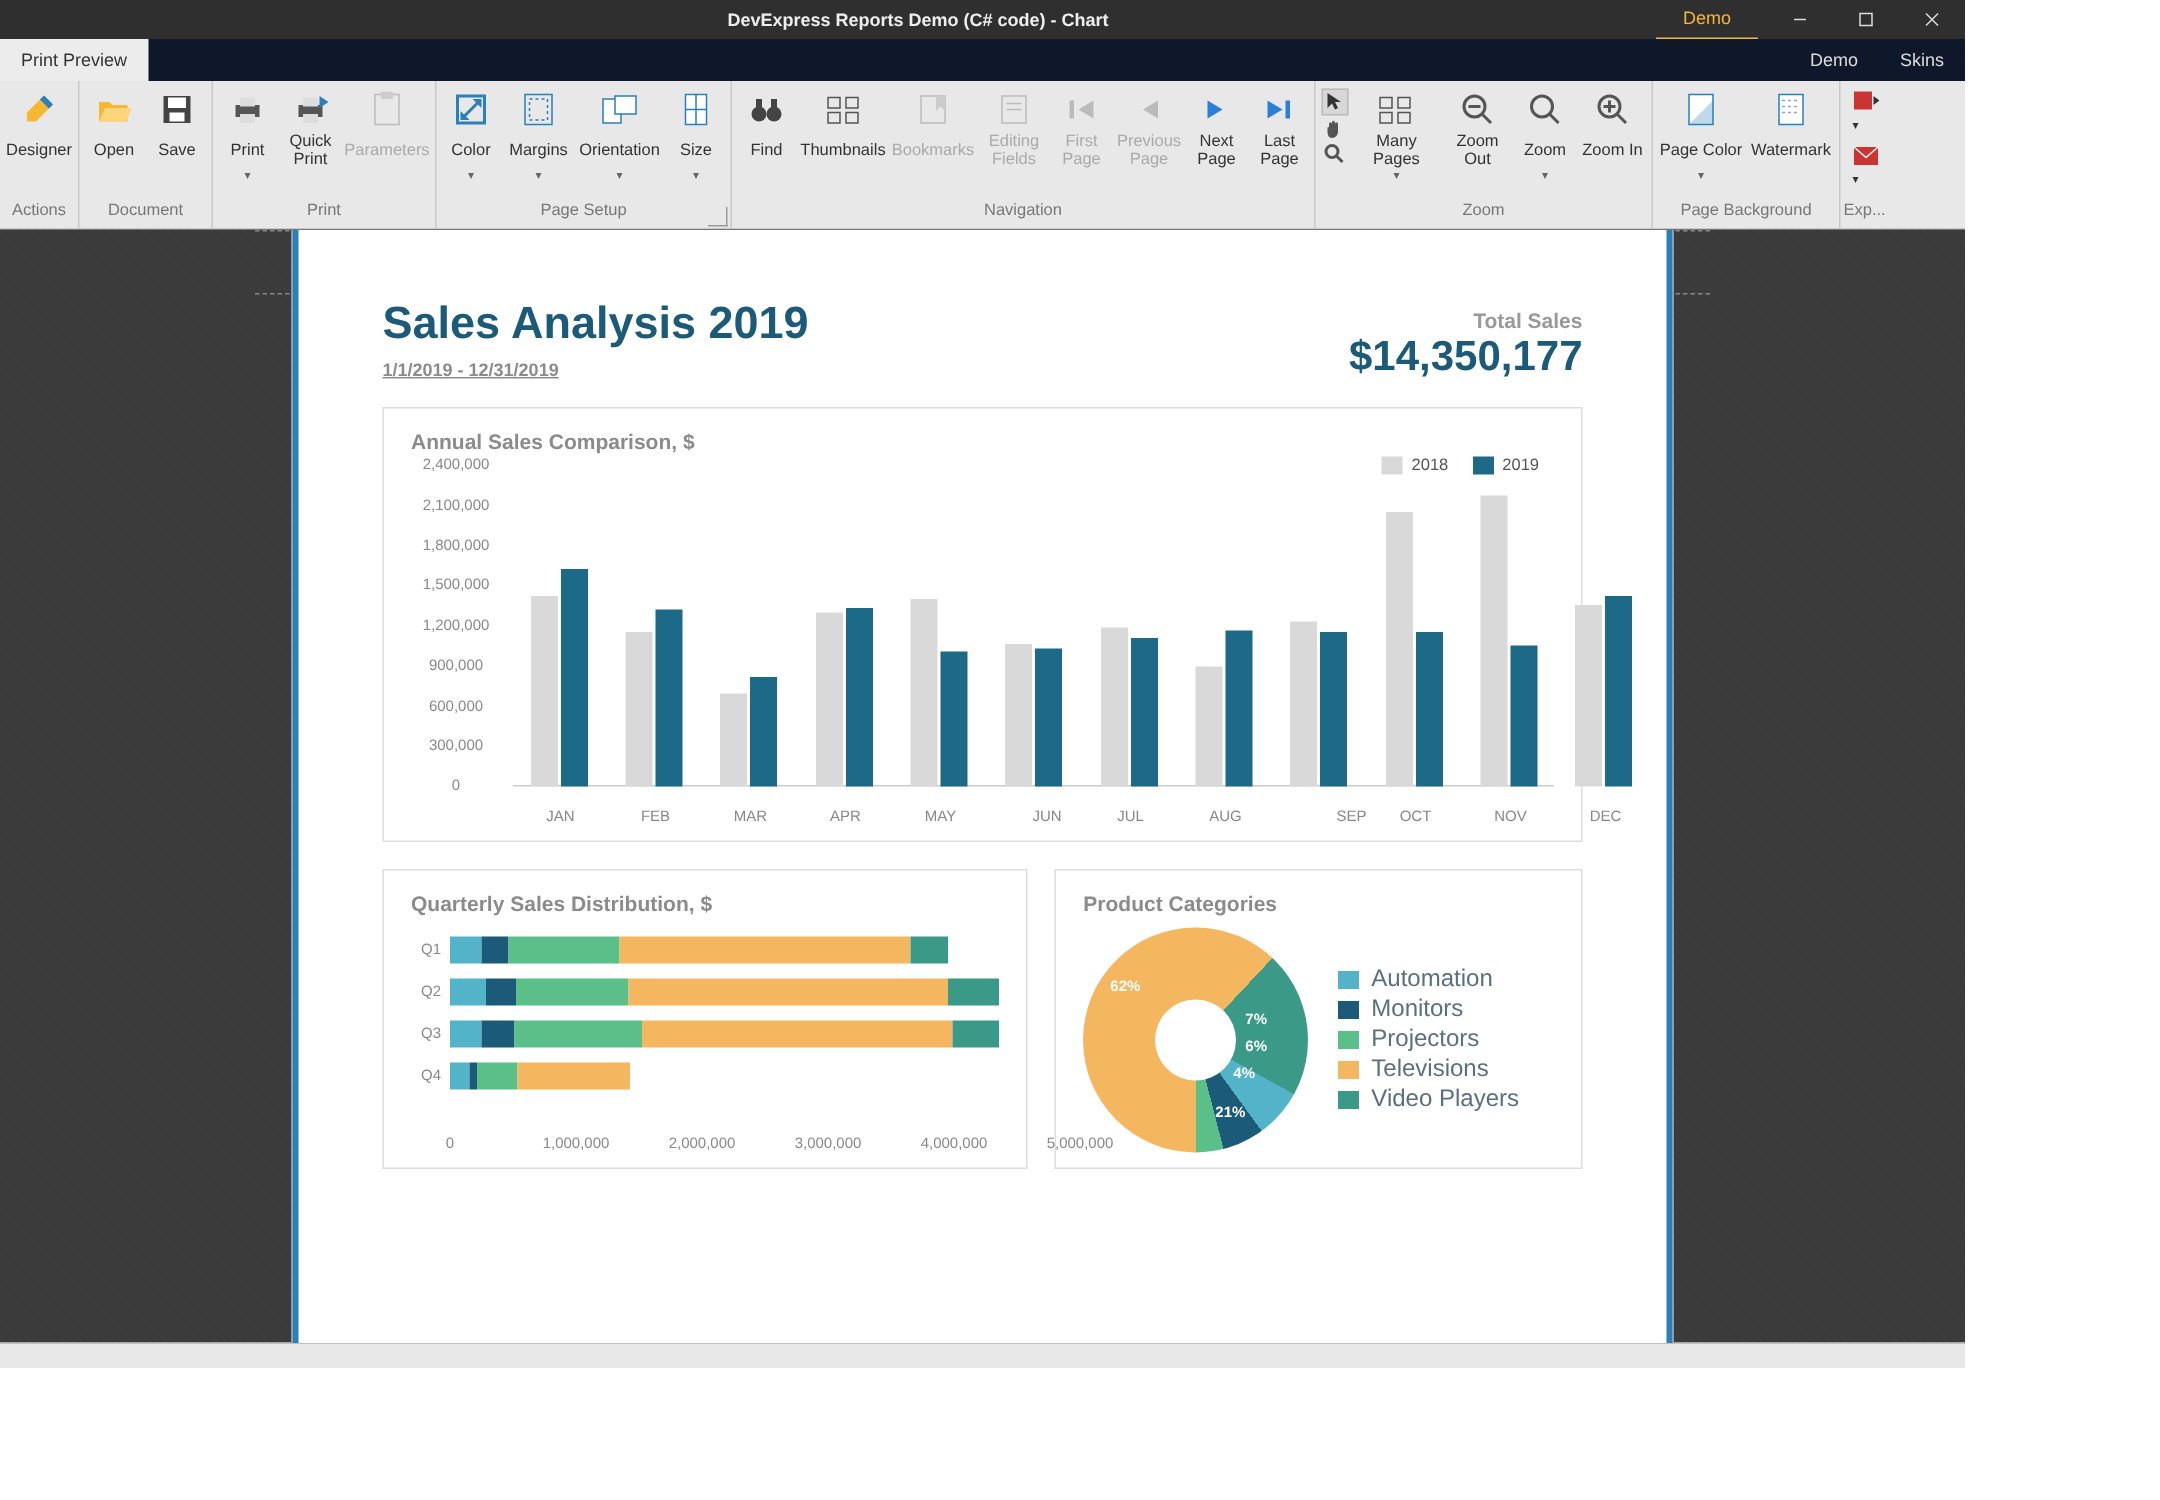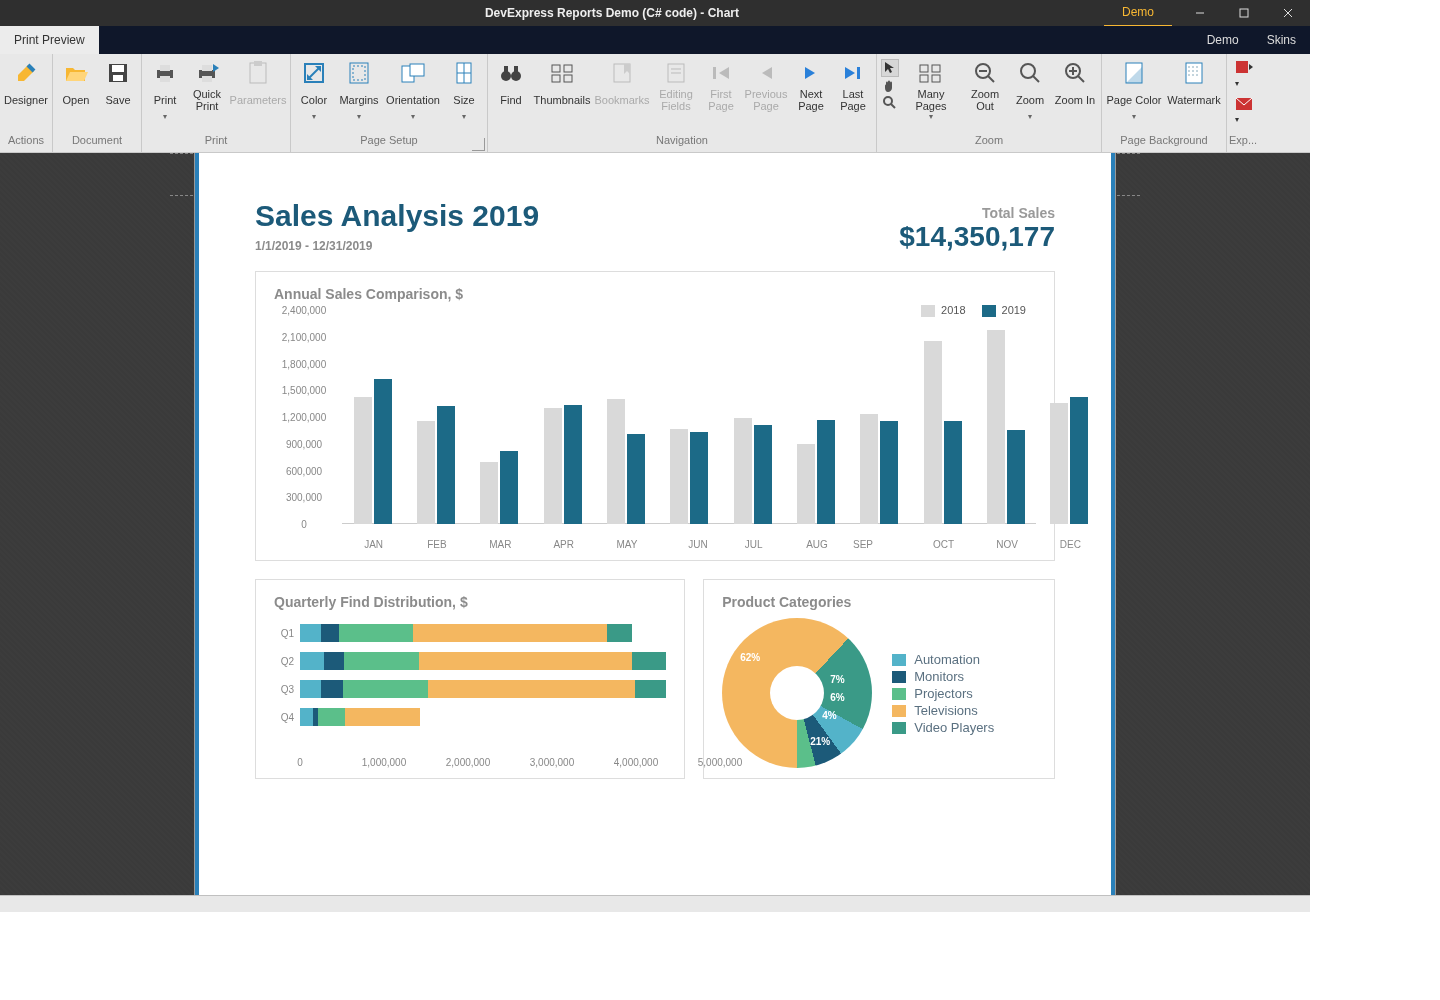--- a/index.html
+++ b/index.html
@@ -34,21 +34,21 @@
   .dash-h{position:absolute;left:0;right:0;border-top:1px dashed #888;}
   .hscroll { height:16px; background:#e8e8e8; border-top:1px solid #c0c0c0; position:relative;}
   .hscroll:before,.hscroll:after{content:"";position:absolute;top:0;width:16px;height:16px;display:flex;align-items:center;justify-content:center;}
   .statusbar { height:24px; background:#2f2f2f; color:#ddd; display:flex; align-items:center; padding:0 10px; font-size:11px;}
   .statusbar .sp { flex:1; }
   .zoomslider{ width:140px; height:4px; background:#666; border-radius:2px; margin:0 8px; position:relative;}
   .zoomslider .thumb{position:absolute; top:-4px; left:76px; width:8px; height:12px; background:#bbb; border-radius:2px;}
   .circle{width:14px;height:14px;border:1px solid #aaa;border-radius:50%;display:flex;align-items:center;justify-content:center;font-size:11px;line-height:1;color:#ccc;}
   
   .report-title{ font-size:30px; font-weight:700; color:#1c5a79; }
-  .report-sub{ font-size:12px; color:#8b8b8b; font-weight:600; margin-top:6px;}
+  .report-sub{ font-size:12px; color:#8b8b8b; font-weight:600; margin-top:6px;text-decoration:underline;}
   .total-label{ font-size:14px; color:#999; font-weight:700; text-align:right;}
   .total-val{ font-size:28px; font-weight:800; color:#1c5a79; text-align:right;}
   .panel{ border:1px solid #ddd; padding:14px 18px 10px 18px; margin-top:18px;}
   .panel-title{ font-size:14px; font-weight:700; color:#8b8b8b; margin-bottom:8px;}
   .row{ display:flex; gap:18px;}
   .row .panel{ margin-top:18px; }
   
   .annual-area{ position:relative; height:240px; margin-top:6px; }
   .ytick{ position:absolute; left:0; width:60px; text-align:center; font-size:10px; color:#888; transform:translateY(-50%);}
   .plot{ position:absolute; left:68px; right:0; top:0; bottom:26px; }
@@ -64,21 +64,21 @@
   .qrow{ position:absolute; left:26px; right:0; height:18px; display:flex; align-items:center;}
   .qlab{ position:absolute; left:0; width:20px; font-size:10px; color:#888; text-align:right; transform:translateY(-50%);}
   .qtick{ position:absolute; bottom:0; font-size:10px; color:#888; transform:translateX(-50%);}
   .seg{height:18px;}
   .c-aut{background:#53b3c9;} .c-mon{background:#1c5a79;} .c-pro{background:#5bbf8a;} .c-tel{background:#f4b760;} .c-vid{background:#3a9a87;}
   
   .donut-wrap{ display:flex; gap:20px; align-items:center; }
   .donut{ width:150px; height:150px; position:relative;}
   .donut .hole{position:absolute; left:50%; top:50%; width:54px; height:54px; background:#fff; border-radius:50%; transform:translate(-50%,-50%);}
   .dlabel{position:absolute;font-size:10px;font-weight:700;color:#fff;}
-  .dleg{ font-size:13px; color:#5a7080; display:flex; flex-direction:column; gap:2px;}
+  .dleg{ font-size:16px; color:#5a7080; display:flex; flex-direction:column; gap:2px;}
   .dleg .sw{width:14px;height:12px;display:inline-block;margin-right:8px;vertical-align:middle;}
   svg{display:block;}
 </style>
 </head>
 <body>
 
 <div class="window">
 
   <div class="titlebar">
     <div style="width:120px"></div>
@@ -502,21 +502,21 @@
                 <div class="xlab" style="left: 479.667px;">JUL</div>
                 <div class="barpair" style="left: 479.667px;">
                   <div class="b18" style="height: 106.108px;"></div>
                   <div class="b19" style="height: 98.975px;"></div>
                 </div>
                 <div class="xlab" style="left: 543px;">AUG</div>
                 <div class="barpair" style="left: 543px;">
                   <div class="b18" style="height: 80.25px;"></div>
                   <div class="b19" style="height: 104.325px;"></div>
                 </div>
-                <div class="xlab" style="left: 589px;">SEP</div>
+                <div class="xlab" style="left: 627px;">SEP</div>
                 <div class="barpair" style="left: 606.333px;">
                   <div class="b18" style="height: 109.675px;"></div>
                   <div class="b19" style="height: 102.542px;"></div>
                 </div>
                 <div class="xlab" style="left: 669.667px;">OCT</div>
                 <div class="barpair" style="left: 669.667px;">
                   <div class="b18" style="height: 182.792px;"></div>
                   <div class="b19" style="height: 103.433px;"></div>
                 </div>
                 <div class="xlab" style="left: 733px;">NOV</div>
@@ -528,21 +528,21 @@
                 <div class="barpair" style="left: 796.333px;">
                   <div class="b18" style="height: 121.267px;"></div>
                   <div class="b19" style="height: 126.617px;"></div>
                 </div>
               </div>
           </div>
 
           <div class="row">
 
             <div class="panel" style="flex:1.25">
-              <div class="panel-title">Quarterly Find Distribution, $</div>
+              <div class="panel-title">Quarterly Sales Distribution, $</div>
               <div class="qarea" id="qarea">
                   <div class="qlab" style="top: 15px;">Q1</div>
                   <div class="qrow" style="top: 6px;">
                     <div class="seg c-aut" style="width: 21px;"></div>
                     <div class="seg c-mon" style="width: 18.48px;"></div>
                     <div class="seg c-pro" style="width: 73.92px;"></div>
                     <div class="seg c-tel" style="width: 193.2px;"></div>
                     <div class="seg c-vid" style="width: 25.2px;"></div>
                   </div>
                   <div class="qlab" style="top: 43px;">Q2</div>

